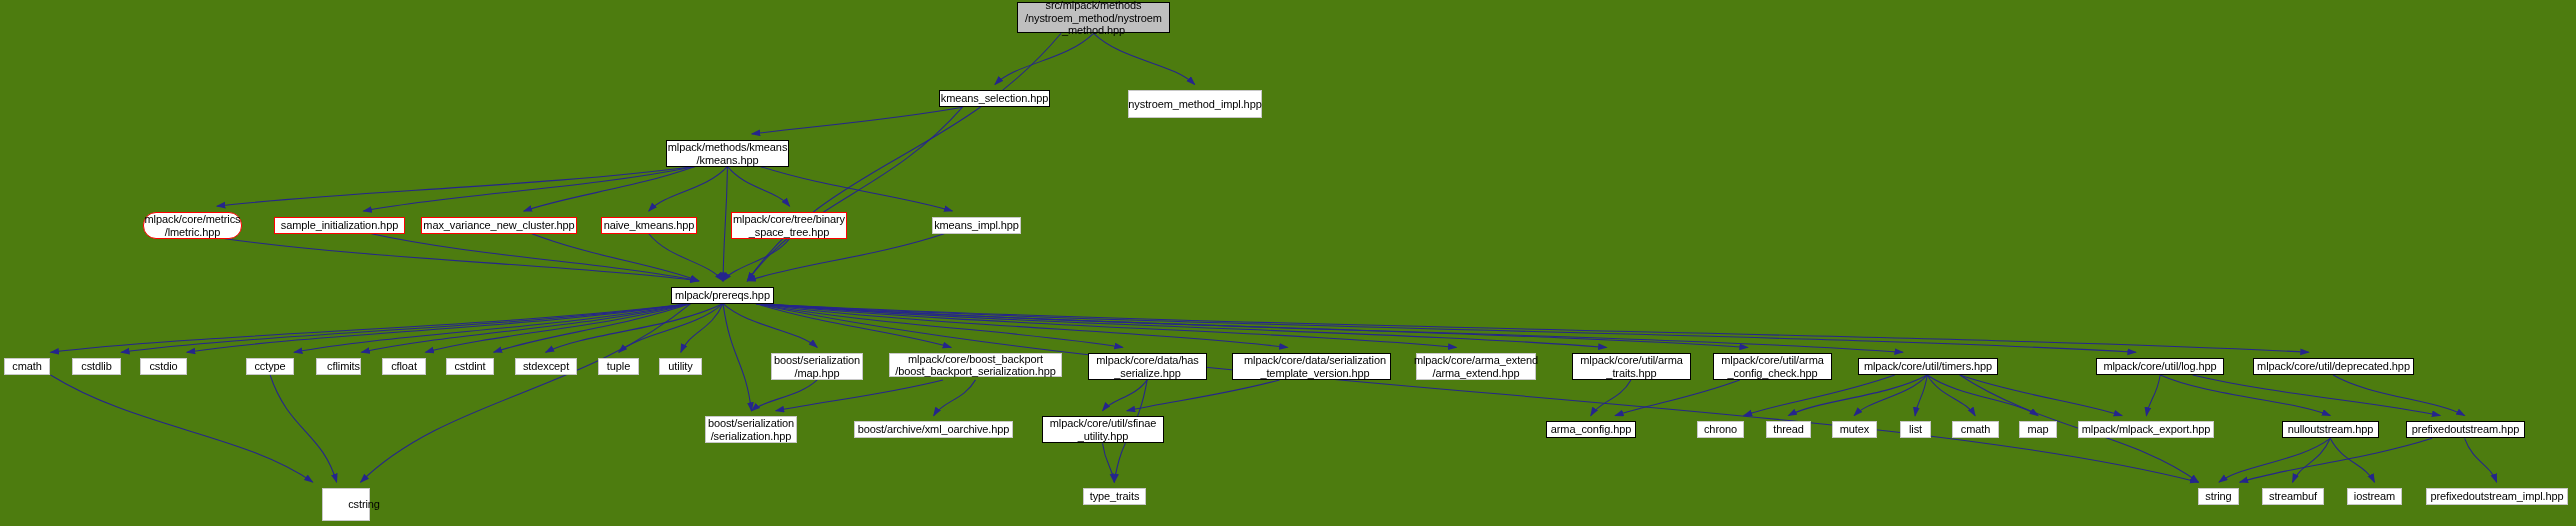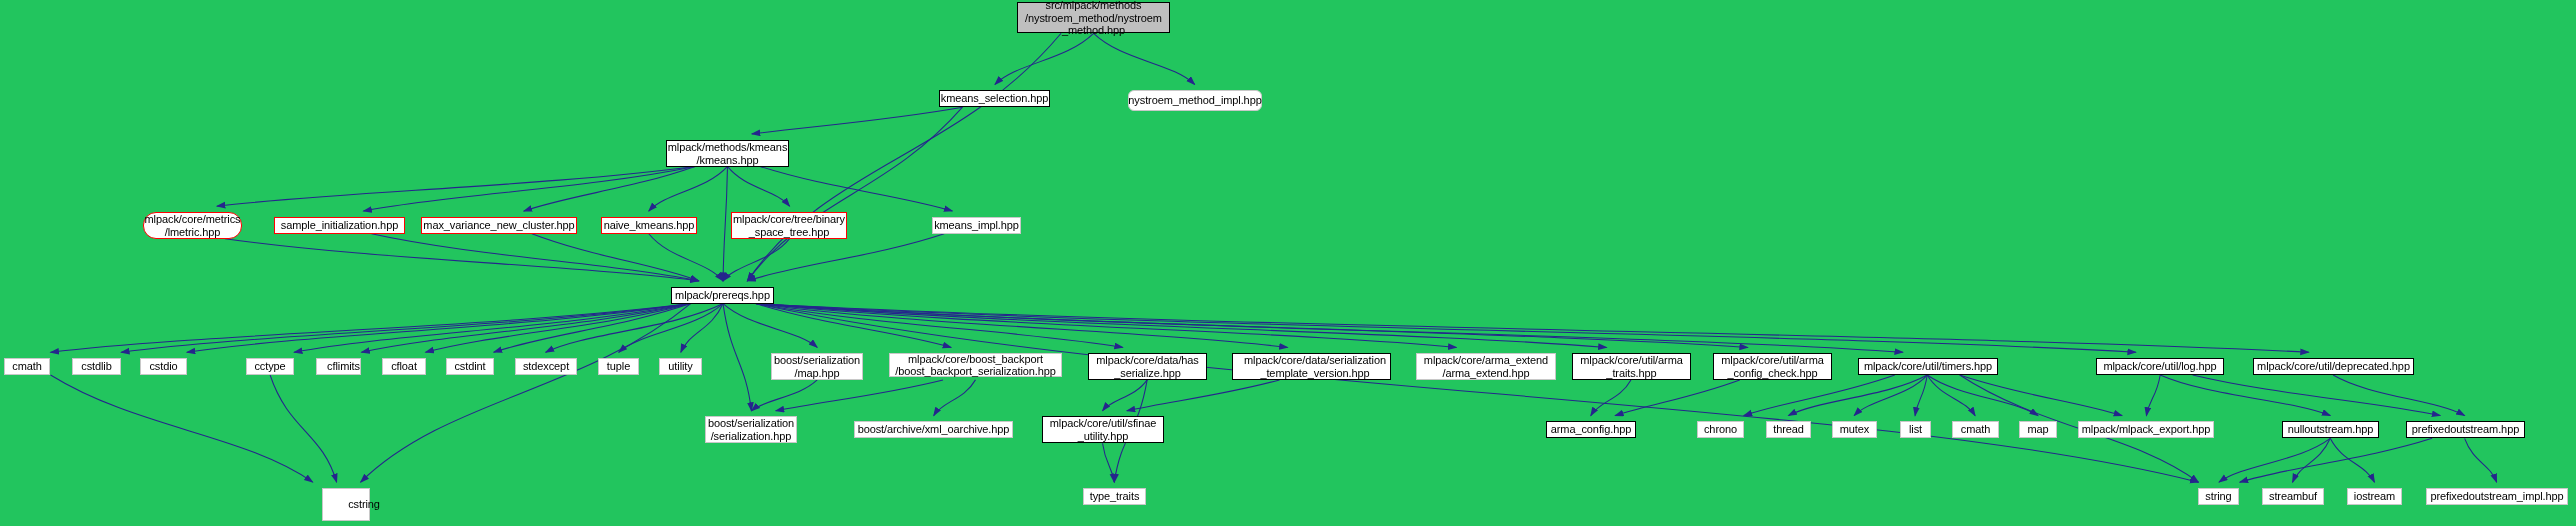--- a/index.html
+++ b/index.html
@@ -7,21 +7,21 @@
     padding: 0;
     background: #ffffff;
   }
   body {
     font-family: "Liberation Sans", sans-serif;
   }
   #graph-root {
     position: relative;
     width: 2576px;
     height: 526px;
-    background: #22c55e;
+    background: #4d7c0f;
     overflow: hidden;
   }
   #edge-layer {
     position: absolute;
     left: 0;
     top: 0;
     width: 2576px;
     height: 526px;
   }
   .node {
@@ -131,21 +131,21 @@
         <path d="M2996,540 C2911.3,566.9 2825.55,574.1 2759,594" fill="none" stroke="#25258c" stroke-width="1.3" marker-end="url(#arrow)"></path>
         <path d="M62,462 C168.68,527.9 301.18,535.1 385,594" fill="none" stroke="#25258c" stroke-width="1.3" marker-end="url(#arrow)"></path>
         <path d="M332.5,462 C355.46,530.516 396.46,532.484 414.5,594" fill="none" stroke="#25258c" stroke-width="1.3" marker-end="url(#arrow)"></path>
       </g>
   </svg>
   <div id="node-layer">
       <div class="node current" style="left: 1017px; top: 2.4px; width: 153px; height: 31px;"><span>src/mlpack/methods
 /nystroem_method/nystroem
 _method.hpp</span></div>
       <div class="node solid" style="left: 939px; top: 90px; width: 111px; height: 17px;"><span>kmeans_selection.hpp</span></div>
-      <div class="node " style="left: 1128px; top: 90px; width: 134px; height: 21px; border-radius: 6px;"><span>nystroem_method_impl.hpp</span></div>
+      <div class="node " style="left: 1128px; top: 90px; width: 134px; height: 28px;"><span>nystroem_method_impl.hpp</span></div>
       <div class="node solid" style="left: 666px; top: 140px; width: 123px; height: 27px;"><span>mlpack/methods/kmeans
 /kmeans.hpp</span></div>
       <div class="node red" style="left: 143px; top: 212px; width: 99px; height: 27px; border-radius: 13px;"><span>mlpack/core/metrics
 /lmetric.hpp</span></div>
       <div class="node red" style="left: 274px; top: 217px; width: 131px; height: 17px;"><span>sample_initialization.hpp</span></div>
       <div class="node red" style="left: 421px; top: 217px; width: 156px; height: 17px;"><span>max_variance_new_cluster.hpp</span></div>
       <div class="node red" style="left: 601px; top: 217px; width: 96px; height: 17px;"><span>naive_kmeans.hpp</span></div>
       <div class="node red" style="left: 731px; top: 212px; width: 116px; height: 27px;"><span>mlpack/core/tree/binary
 _space_tree.hpp</span></div>
       <div class="node " style="left: 932px; top: 217px; width: 89px; height: 17px;"><span>kmeans_impl.hpp</span></div>
@@ -161,21 +161,21 @@
       <div class="node " style="left: 598px; top: 358px; width: 41px; height: 17px;"><span>tuple</span></div>
       <div class="node " style="left: 659px; top: 358px; width: 43px; height: 17px;"><span>utility</span></div>
       <div class="node " style="left: 771px; top: 353px; width: 92px; height: 27px;"><span>boost/serialization
 /map.hpp</span></div>
       <div class="node " style="left: 889px; top: 353px; width: 173px; height: 24px;"><span>mlpack/core/boost_backport
 /boost_backport_serialization.hpp</span></div>
       <div class="node solid" style="left: 1088px; top: 353px; width: 119px; height: 27px;"><span>mlpack/core/data/has
 _serialize.hpp</span></div>
       <div class="node solid" style="left: 1232px; top: 353px; width: 159px; height: 27px; padding-left: 7px;"><span>mlpack/core/data/serialization
 _template_version.hpp</span></div>
-      <div class="node " style="left: 1416px; top: 353px; width: 140px; height: 27px;"><span>mlpack/core/arma_extend
+      <div class="node " style="left: 1416px; top: 353px; width: 120px; height: 27px;"><span>mlpack/core/arma_extend
 /arma_extend.hpp</span></div>
       <div class="node solid" style="left: 1572px; top: 353px; width: 119px; height: 27px;"><span>mlpack/core/util/arma
 _traits.hpp</span></div>
       <div class="node solid" style="left: 1713px; top: 353px; width: 119px; height: 27px;"><span>mlpack/core/util/arma
 _config_check.hpp</span></div>
       <div class="node solid" style="left: 1858px; top: 358px; width: 140px; height: 17px;"><span>mlpack/core/util/timers.hpp</span></div>
       <div class="node solid" style="left: 2096px; top: 358px; width: 128px; height: 17px;"><span>mlpack/core/util/log.hpp</span></div>
       <div class="node solid" style="left: 2253px; top: 358px; width: 161px; height: 17px;"><span>mlpack/core/util/deprecated.hpp</span></div>
       <div class="node " style="left: 705px; top: 416px; width: 92px; height: 27px;"><span>boost/serialization
 /serialization.hpp</span></div>

